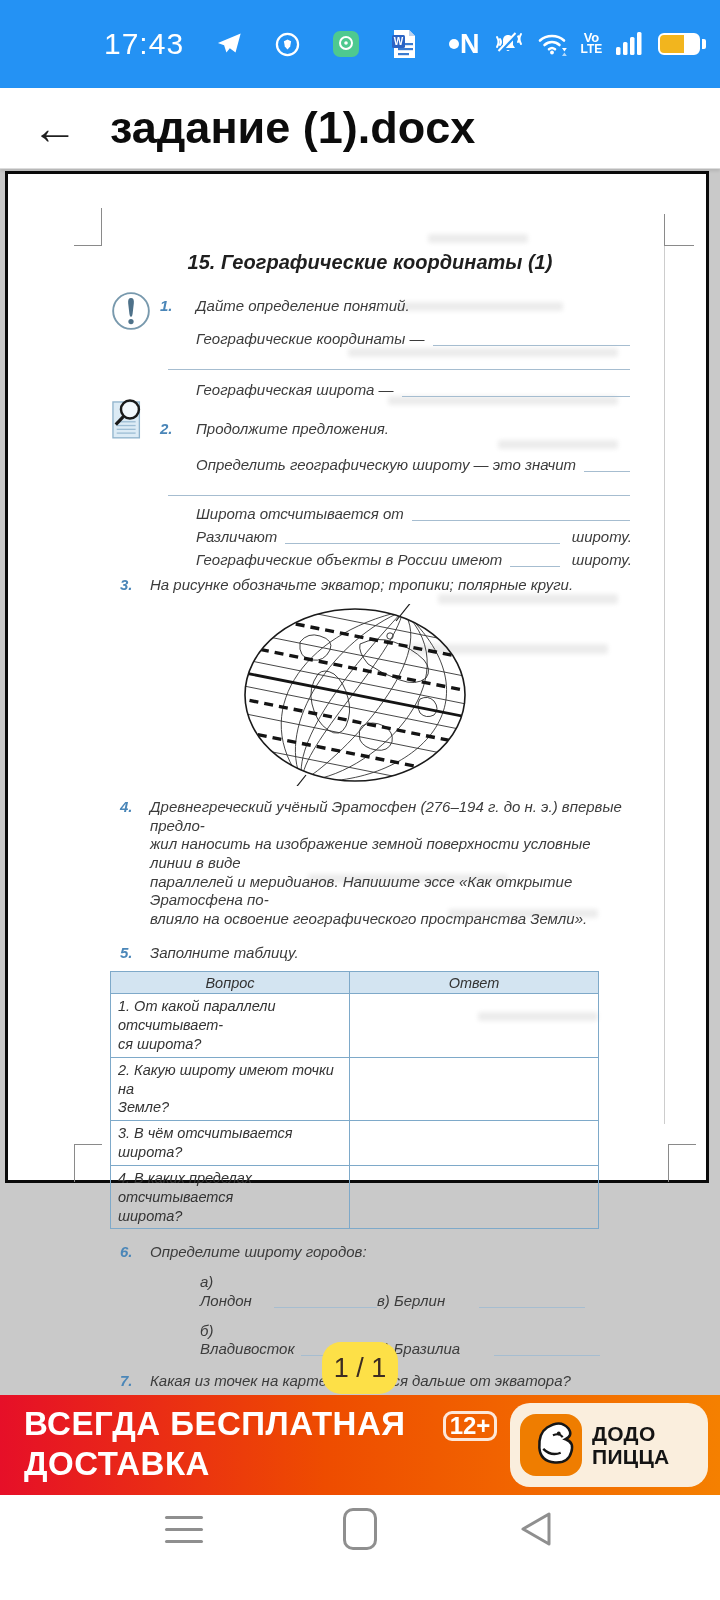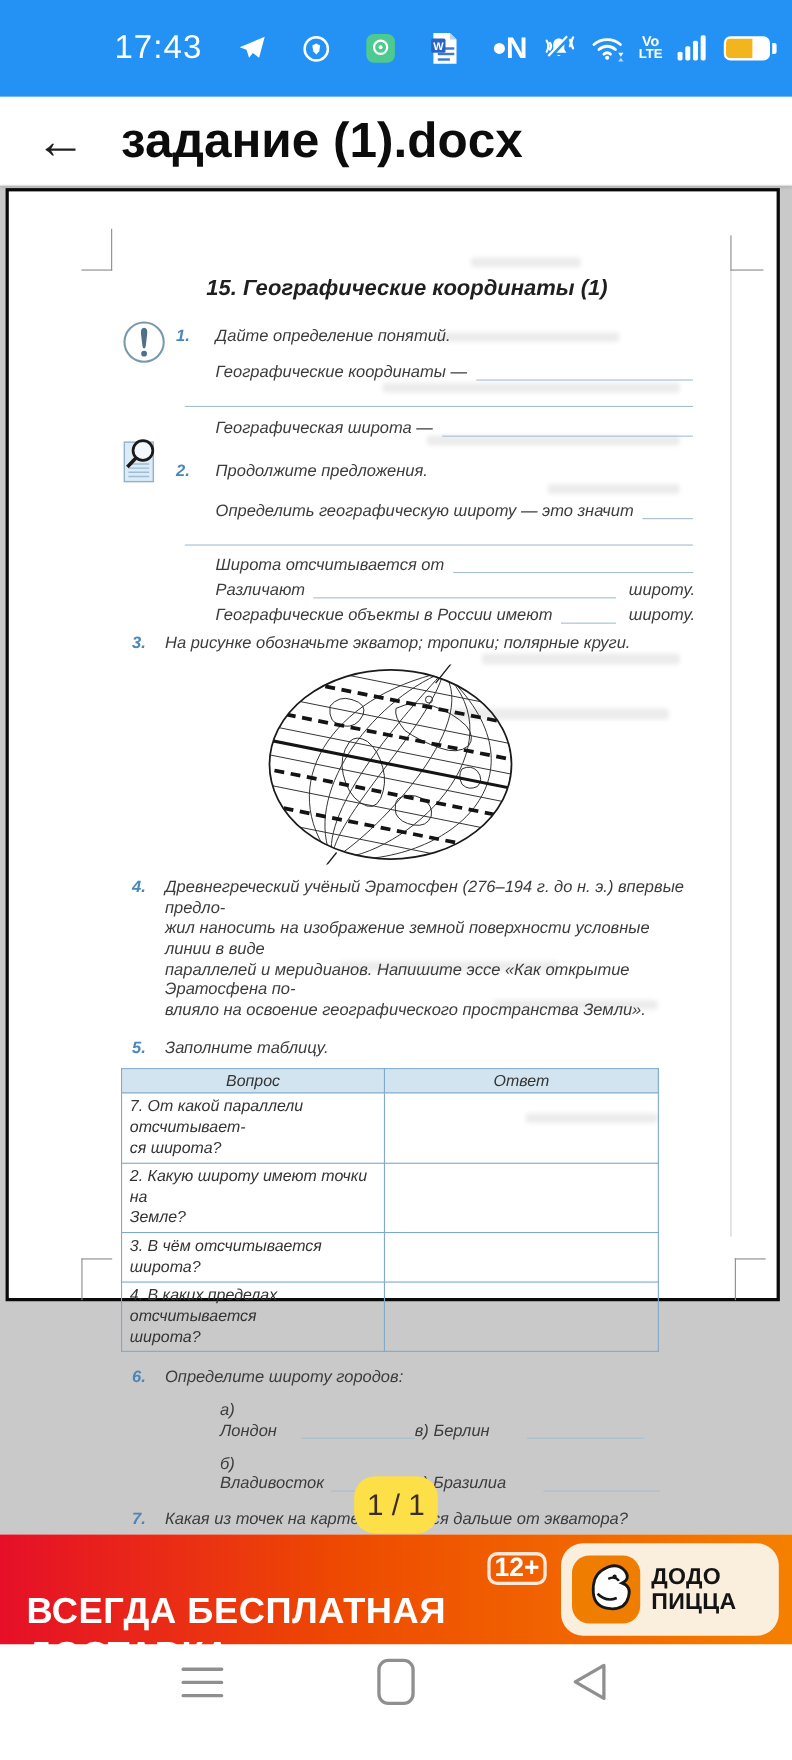--- a/index.html
+++ b/index.html
@@ -83,21 +83,21 @@
 
   
   .pager { position:absolute; left:322px; top:1173px; width:76px; height:52px;
            background:#fde047; border-radius:19px; color:#3c2c22; font-size:27px;
            display:flex; align-items:center; justify-content:center; }
 
   
   .ad { position:absolute; top:1395px; left:0; width:720px; height:100px;
         background:linear-gradient(90deg,#e60f28 0%,#ee4c00 45%,#f58000 100%); cursor:pointer; }
   .ad-text { position:absolute; left:24px; top:9px; color:#fff; font-weight:bold;
-             font-size:33px; line-height:1.2; letter-spacing:.5px;margin-top:40px; }
+             font-size:33px; line-height:1.2; letter-spacing:.5px; }
   .age { position:absolute; left:443px; top:16px; width:54px; height:30px;
          border:3px solid rgba(255,255,255,.85); border-radius:9px; color:#fff;
          font-size:24px; font-weight:bold; display:flex; align-items:center; justify-content:center; }
   .dodo-card { position:absolute; right:12px; top:8px; width:198px; height:84px;
                background:#faeedd; border-radius:20px; display:flex; align-items:center;
                gap:10px; padding:0 10px; }
   .dodo-logo { width:62px; height:62px; background:#ef7d00; border-radius:16px; flex:0 0 62px; }
   .dodo-name { font-weight:bold; font-size:21px; color:#141414; line-height:1.1; letter-spacing:.3px; }
 
   
@@ -350,21 +350,21 @@
           <span class="qnum">5.</span>
           <span class="qlabel">Заполните таблицу.</span>
         </div>
         <table class="wtable">
           <tbody>
               <tr>
             <th>Вопрос</th>
             <th class="ans">Ответ</th>
           </tr>
           <tr>
-            <td class="preline">7. От какой параллели отсчитывает-
+            <td class="preline">1. От какой параллели отсчитывает-
 ся широта?</td>
             <td class="ans"></td>
           </tr>
           <tr>
             <td class="preline">2. Какую широту имеют точки на
 Земле?</td>
             <td class="ans"></td>
           </tr>
           <tr>
             <td class="preline">3. В чём отсчитывается широта?</td>

